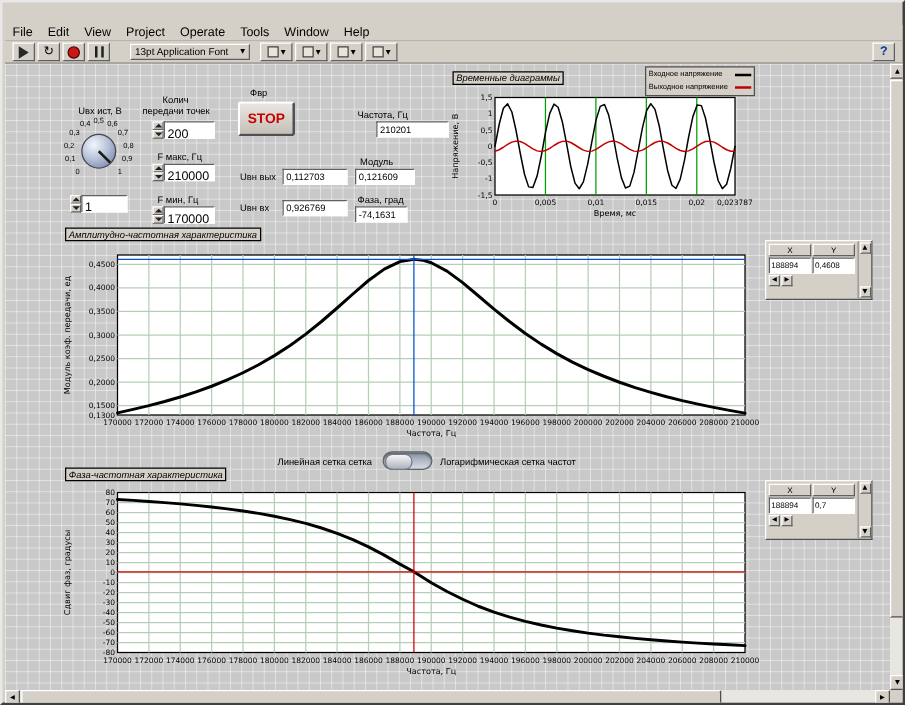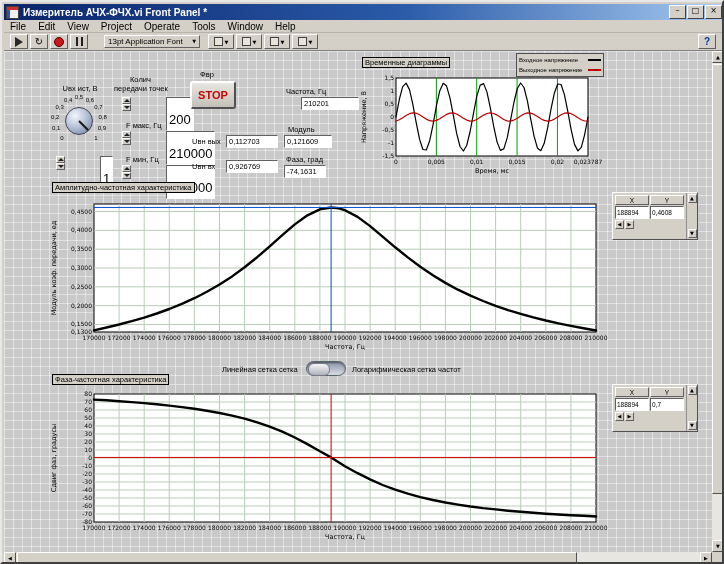--- a/index.html
+++ b/index.html
@@ -30,29 +30,29 @@
     display:flex;align-items:center;justify-content:center;gap:2px;box-sizing:border-box;}
   .mini-sq{width:7px;height:7px;border:1px solid #404040;background:#e8e4dc;}
   .help-btn{position:absolute;top:1px;left:694px;width:18px;height:15px;background:#d4d0c8;border:1px solid;border-color:#fff #606060 #606060 #fff;
     color:#0040a0;font-weight:bold;font-size:10px;text-align:center;line-height:13px;box-sizing:border-box;}
   
   .panel{position:absolute;left:2px;top:49px;width:708px;height:501px;background-color:#c9c9c9;overflow:hidden;
     background-image:linear-gradient(to right,rgba(255,255,255,.45) 1px,transparent 1px),
                      linear-gradient(to bottom,rgba(255,255,255,.45) 1px,transparent 1px);
     background-size:9px 9px;}
   .lv-label{position:absolute;font-size:7.5px;color:#000;white-space:nowrap;}
-  .boxed-label{position:absolute;font-size:7.5px;color:#000;white-space:nowrap;background:#d4d0c8;border:1px solid #000;padding:0 2px;line-height:9px;}
+  .boxed-label{position:absolute;font-size:7.5px;color:#000;white-space:nowrap;background:#d4d0c8;border:1px solid #000;padding:0 2px;line-height:9px;font-style:italic;}
   .ind{position:absolute;background:#fff;border:1px solid;border-color:#606060 #fff #fff #606060;font-size:7.5px;line-height:10px;
     padding:1px 2px;box-sizing:border-box;white-space:nowrap;}
   .num{position:absolute;display:flex;height:14px;}
   .num-arrows{width:9px;display:flex;flex-direction:column;flex:none;}
   .num-arrows>div{flex:1;background:#d4d0c8;border:1px solid;border-color:#fff #606060 #606060 #fff;display:flex;align-items:center;justify-content:center;box-sizing:border-box;}
   .tri-up{width:0;height:0;border-left:3px solid transparent;border-right:3px solid transparent;border-bottom:3px solid #202020;}
   .tri-dn{width:0;height:0;border-left:3px solid transparent;border-right:3px solid transparent;border-top:3px solid #202020;}
-  .num-field{flex:1;background:#fff;border:1px solid;border-color:#606060 #fff #fff #606060;font-size:13px;line-height:11px;padding:16px 2px;box-sizing:border-box;margin-left:35px;}
+  .num-field{flex:1;background:#fff;border:1px solid;border-color:#606060 #fff #fff #606060;font-size:10px;line-height:11px;padding:4px 2px;box-sizing:border-box;}
   .stop-btn{position:absolute;left:186px;top:30px;width:46px;height:28px;background:linear-gradient(#e8e6e0,#c4c0b8);
     border:2px solid;border-color:#fff #505050 #505050 #fff;border-radius:3px;color:#c80000;font-weight:bold;font-size:11px;
     display:flex;align-items:center;justify-content:center;box-sizing:border-box;text-align:right;}
   
   .knob-group{position:absolute;left:44px;top:33px;width:64px;height:92px;}
   .knob-label{position:absolute;left:0;top:0;width:100%;text-align:center;font-size:7.5px;}
   .knob-scale{position:absolute;left:0;top:10px;width:64px;height:58px;}
   .kl{position:absolute;font-size:6px;transform:translate(-50%,-50%);white-space:nowrap;}
   .knob-dial{position:absolute;left:17px;top:13px;width:28px;height:28px;border-radius:50%;border:1px solid #445;
     background:radial-gradient(circle at 35% 30%,#f2f5fb 0%,#b9c4d9 45%,#66789c 100%);box-sizing:border-box;}
@@ -87,27 +87,20 @@
   .corner{position:absolute;left:710px;top:550px;width:12px;height:12px;background:#d4d0c8;}
   .sb-btn{position:absolute;width:12px;height:12px;background:#d4d0c8;border:1px solid;border-color:#fff #505050 #505050 #fff;
     font-size:5px;line-height:10px;text-align:center;font-family:"DejaVu Sans",sans-serif;box-sizing:border-box;}
   .sb-thumb{position:absolute;background:#d4d0c8;border:1px solid;border-color:#fff #505050 #505050 #fff;box-sizing:border-box;}
 </style>
 </head>
 <body>
 
 <div class="window">
 
-  <div class="titlebar">
-    <div class="vi-icon"></div>
-    <div class="title-text">Измеритель АЧХ-ФЧХ.vi Front Panel *</div>
-    <div class="tb-btn">–</div>
-    <div class="tb-btn">□</div>
-    <div class="tb-btn">×</div>
-  </div>
 
   <div class="menubar">
     <span class="menu-item">File</span>
     <span class="menu-item">Edit</span>
     <span class="menu-item">View</span>
     <span class="menu-item">Project</span>
     <span class="menu-item">Operate</span>
     <span class="menu-item">Tools</span>
     <span class="menu-item">Window</span>
     <span class="menu-item">Help</span>

